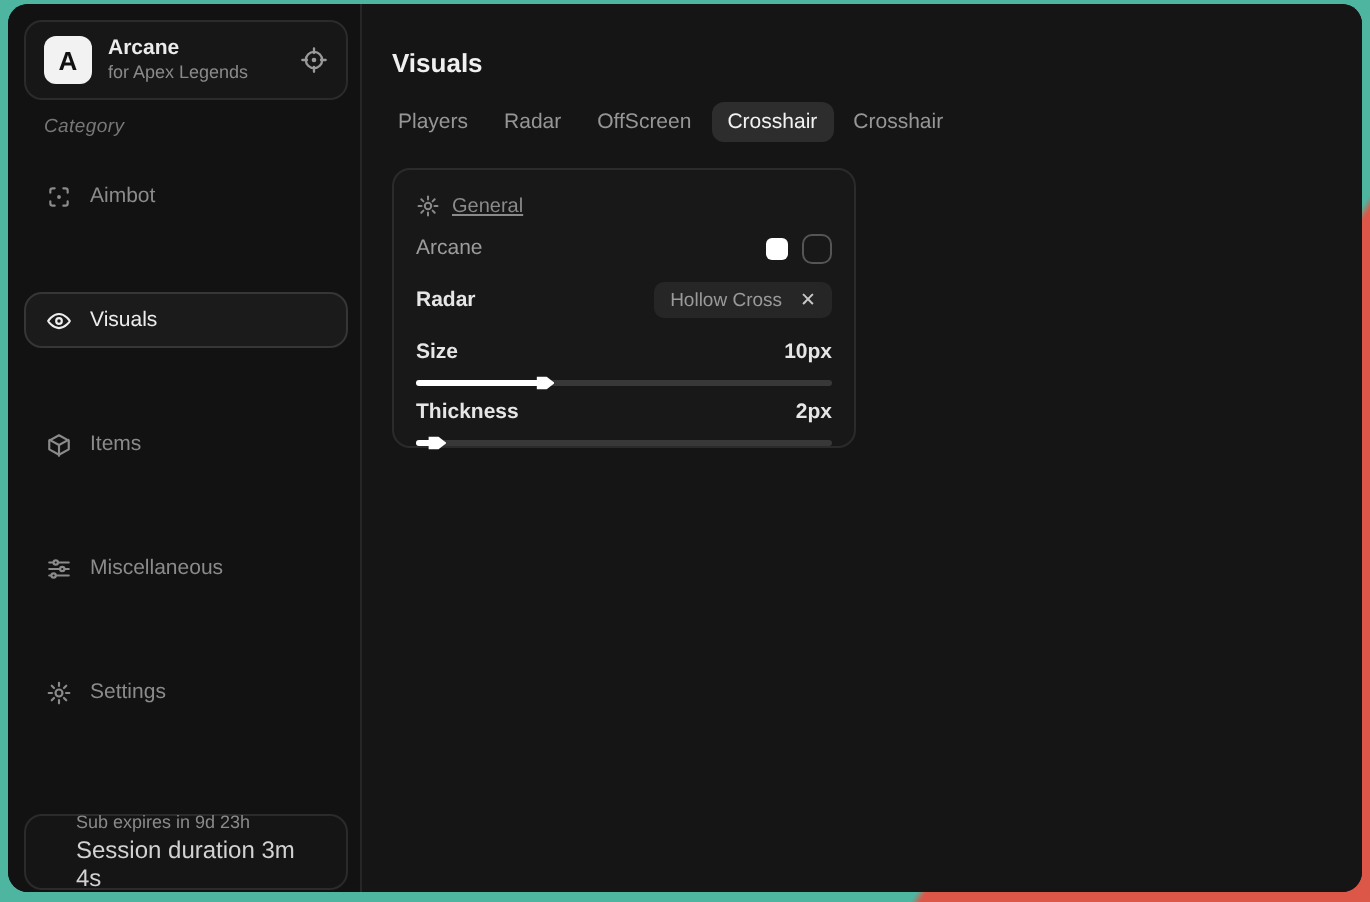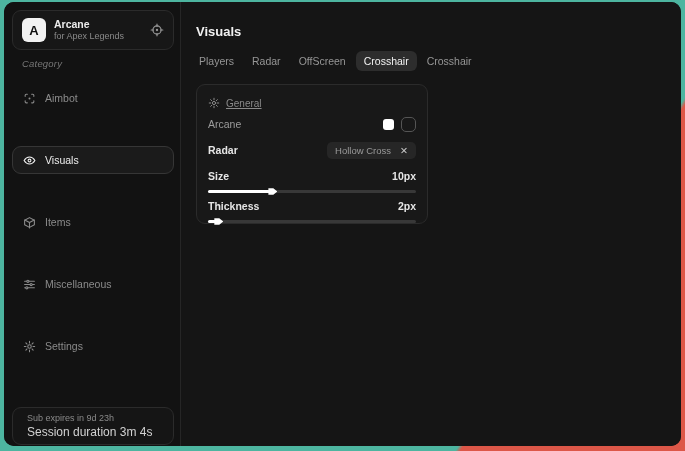--- a/index.html
+++ b/index.html
@@ -42,21 +42,21 @@
     height: 28px; display: flex; align-items: center; gap: 9px;
     padding: 0 10px; color: #8b8b8b; font-size: 10.5px; cursor: pointer;
     border: 1px solid transparent; border-radius: 9px;
   }
   .nav-item.selected { background: #1b1b1b; border-color: #363636; color: #ededed; }
   .nav-item .ic { width: 13px; height: 13px; flex: 0 0 13px; display: flex; }
   .nav-item .ic svg { width: 13px; height: 13px; }
   .footer-card {
     position: absolute; left: 8px; top: 405px; width: 162px; height: 38px;
     border: 1px solid #2b2b2b; border-radius: 9px; background: #151515;
-    padding: 5px 14px; display: flex; flex-direction: column; justify-content: center; gap: 2px;
+    padding: 5px 25px; display: flex; flex-direction: column; justify-content: center; gap: 2px;
   }
   .foot1 { color: #8a8a8a; font-size: 9px; }
   .foot2 { color: #d2d2d2; font-size: 12px; }
   
   .main { flex: 1; position: relative; background: #151515; }
   .page-title { position: absolute; left: 15px; top: 22px; color: #f0f0f0; font-size: 13px; font-weight: bold; }
   .tabs { position: absolute; left: 10px; top: 49px; display: flex; gap: 2px; }
   .tab {
     color: #969696; font-size: 10.5px; padding: 4px 8px; border-radius: 6px; cursor: pointer;
     white-space: nowrap;

